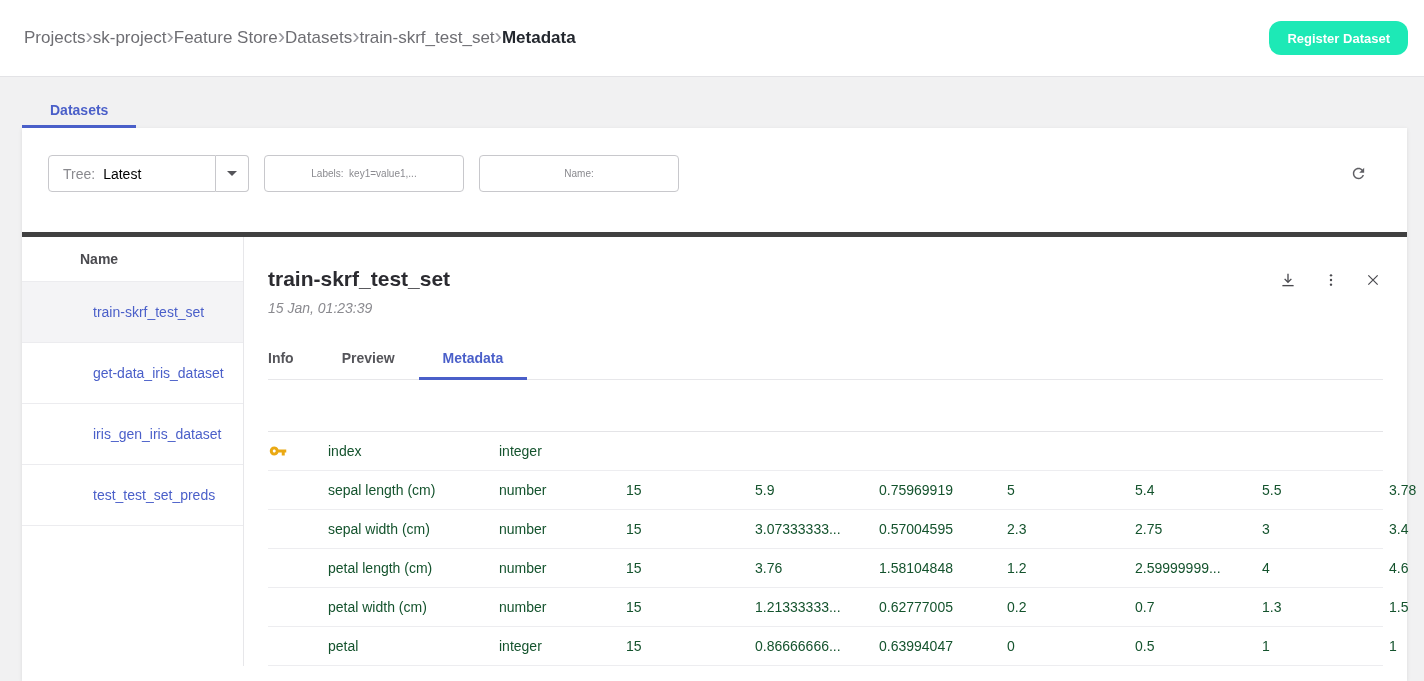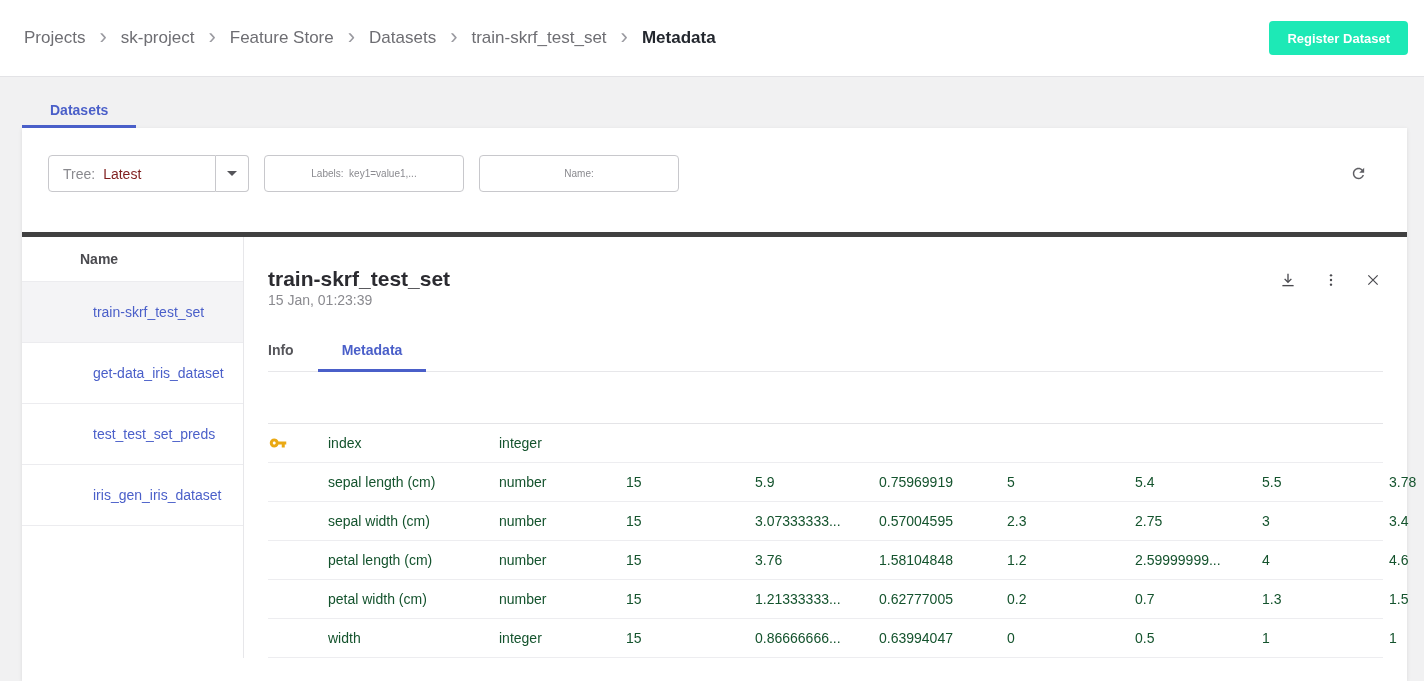--- a/index.html
+++ b/index.html
@@ -11,26 +11,26 @@
     font-size: 14px; color: #333;
   }
   :root { --accent:#4a5fc9; --register:#1de9b6; --key:#eaa914; }
 
   
   .topbar {
     height: 77px; background: #fff; border-bottom: 1px solid #e3e3e6;
     display: flex; align-items: center; justify-content: space-between;
     padding: 0 16px 0 24px;
   }
-  .breadcrumb { display: flex; align-items: center; gap: 14px; font-size: 17px; color: #6e6e73; }
+  .breadcrumb { display: flex; align-items: center; font-size: 17px; color: #6e6e73; }
   .crumb { cursor: pointer; white-space: nowrap; }
   .crumb.current { color: #23272e; font-weight: 700; cursor: default; }
   .sep { color: #9a9aa0; font-size: 22px; line-height: 1; margin-top: -3px; user-select: none; }
   .register-btn {
-    background: var(--register); color: #fff; border: none; border-radius: 4px;
+    background: var(--register); color: #fff; border: none; border-radius: 12px;
     font-family: "Liberation Sans", sans-serif; font-size: 13px; font-weight: 700;
     height: 34px; padding: 0 18px; cursor: pointer;
   }
 
   .content { padding: 0 17px 0 22px; }
 
   
   .main-tabs { margin-top: 18px; }
   .main-tab {
     display: inline-flex; align-items: center; justify-content: center;
@@ -42,21 +42,21 @@
   .card { background: #fff; box-shadow: 0 1px 4px rgba(0,0,0,0.09); min-height: 553px; }
 
   
   .filter-row { display: flex; align-items: center; padding: 27px 26px 40px 26px; border-bottom: 5px solid #404040; }
   .tree-select {
     display: flex; align-items: center; height: 37px; width: 168px;
     border: 1px solid #c8c8cc; border-radius: 4px 0 0 4px; padding: 0 14px;
     background: #fff; cursor: pointer;
   }
   .tree-select .lbl { color: #8a8a8f; margin-right: 8px; }
-  .tree-select .val { color: #7f1d1d; }
+  .tree-select .val { color: #000000; }
   .tree-arrow {
     width: 33px; height: 37px; border: 1px solid #c8c8cc; border-left: none;
     border-radius: 0 4px 4px 0; background: #fff; cursor: pointer;
     display: flex; align-items: center; justify-content: center;
   }
   .filter-input {
     height: 37px; width: 200px; border: 1px solid #c8c8cc; border-radius: 4px;
     margin-left: 15px; padding: 0 13px; color: #333;
     font-family: "Liberation Sans", sans-serif; font-size: 10px; outline: none; text-align: center;
   }
@@ -76,21 +76,21 @@
   }
   .list-item.selected { background: #f4f4f6; }
   .list-item span { overflow: hidden; text-overflow: ellipsis; white-space: nowrap; padding-right: 8px; }
 
   
   .detail-panel { flex: 1; min-width: 0; padding: 30px 24px 0 24px; }
   .detail-header { display: flex; align-items: flex-start; }
   .detail-title { font-size: 21px; font-weight: 700; color: #2b2b30; }
   .detail-actions { margin-left: auto; display: flex; align-items: center; gap: 22px; padding-top: 2px; }
   .icon-btn { background: none; border: none; padding: 2px; cursor: pointer; color: #4a4a4f; display: flex; }
-  .detail-time { margin-top: 1px; color: #8a8a8f; }
+  .detail-time { margin-top: 9px; color: #8a8a8f; font-style: italic; }
 
   .detail-tabs { display: flex; margin-top: 21px; border-bottom: 1px solid #e7e7ea; align-items: flex-end; }
   .d-tab { position: relative; padding: 13px 24px; color: #55555a; font-weight: 700; cursor: pointer; }
   .d-tab:first-child { padding-left: 0; }
   .d-tab.active { color: var(--accent); }
   .d-tab.active::after { content: ""; position: absolute; left: 0; right: 0; bottom: -1px; height: 3px; background: var(--accent); }
 
   
   .m-row {
     display: grid;
@@ -155,24 +155,24 @@
 
       <aside class="list-panel">
         <div class="list-header">Name</div>
         <div class="list-item selected">
             <span>train-skrf_test_set</span>
           </div>
           <div class="list-item">
             <span>get-data_iris_dataset</span>
           </div>
           <div class="list-item">
+            <span>iris_gen_iris_dataset</span>
+          </div>
+          <div class="list-item">
             <span>test_test_set_preds</span>
-          </div>
-          <div class="list-item">
-            <span>iris_gen_iris_dataset</span>
           </div>
       </aside>
 
       <section class="detail-panel">
         <div class="detail-header">
           <div class="detail-title">train-skrf_test_set</div>
           <div class="detail-actions">
             <button class="icon-btn">
               <svg width="18" height="18" viewBox="0 0 24 24" fill="none" stroke="currentColor" stroke-width="1.8">
                   <path d="M12 3.5v11"></path>
@@ -191,20 +191,21 @@
               <svg width="16" height="16" viewBox="0 0 24 24" fill="none" stroke="currentColor" stroke-width="1.8">
                   <path d="M5 5l14 14M19 5L5 19"></path>
                 </svg>
             </button>
           </div>
         </div>
         <div class="detail-time">15 Jan, 01:23:39</div>
 
         <div class="detail-tabs">
           <div class="d-tab">Info</div>
+          <div class="d-tab">Preview</div>
           <div class="d-tab active">Metadata</div>
         </div>
 
         <div class="m-table">
           <div class="m-row m-head">
             <div class="cell icon-cell"></div>
             <div class="cell"></div>
               <div class="cell"></div>
               <div class="cell"></div>
               <div class="cell"></div>
@@ -311,21 +312,21 @@
               <div class="cell">2.3</div>
             </div>
             <div class="m-row m-data">
               <div class="cell icon-cell">
                 <span class="key-icon" style="visibility: hidden;">
                   <svg width="18" height="18" viewBox="0 0 24 24" fill="currentColor">
                     <path d="M12.65 10C11.83 7.67 9.61 6 7 6c-3.31 0-6 2.69-6 6s2.69 6 6 6c2.61 0 4.83-1.67 5.65-4H17v4h4v-4h2v-4H12.65zM7 14c-1.1 0-2-.9-2-2s.9-2 2-2 2 .9 2 2-.9 2-2 2z"></path>
                   </svg>
                 </span>
               </div>
-              <div class="cell">width</div>
+              <div class="cell">petal</div>
               <div class="cell">integer</div>
               <div class="cell">15</div>
               <div class="cell">0.86666666...</div>
               <div class="cell">0.63994047</div>
               <div class="cell">0</div>
               <div class="cell">0.5</div>
               <div class="cell">1</div>
               <div class="cell">1</div>
               <div class="cell">2</div>
             </div>

